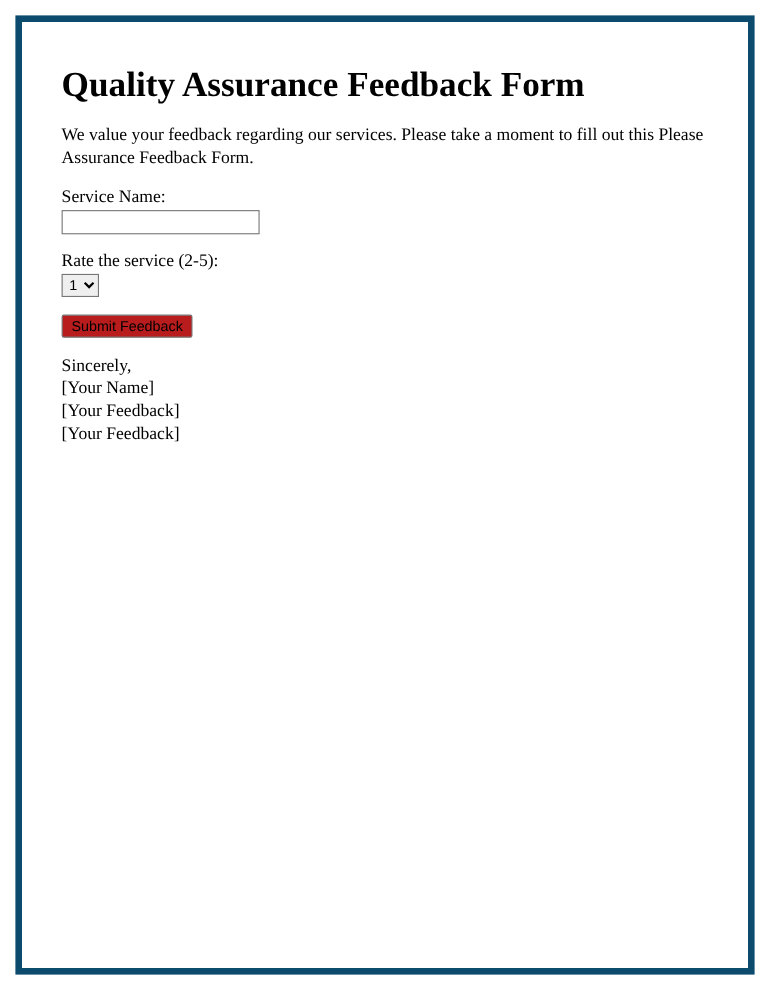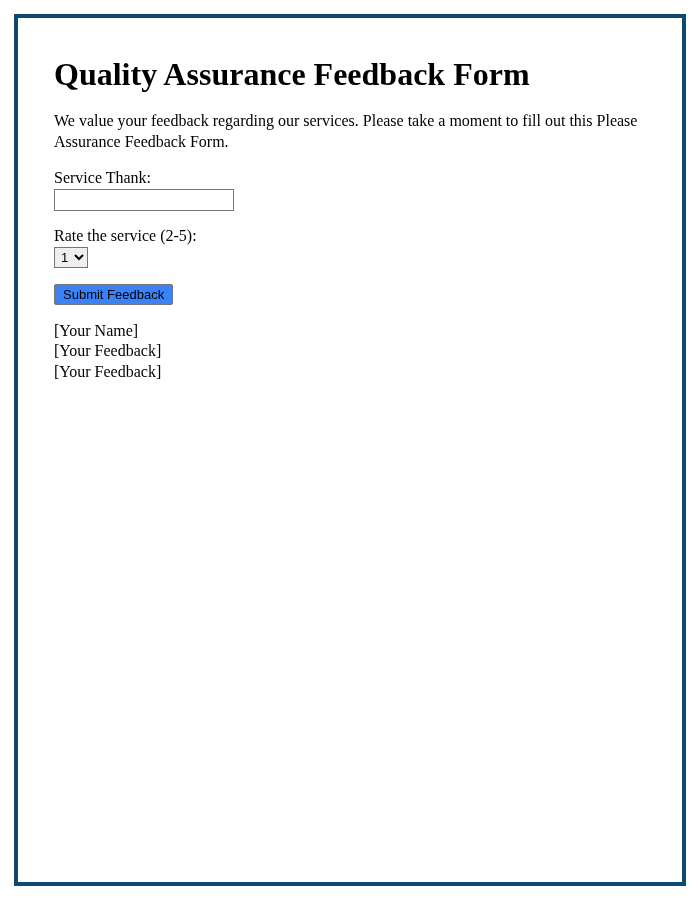--- a/index.html
+++ b/index.html
@@ -9,21 +9,21 @@
       margin: 0;
       padding: 14px;
       font-family: "Times New Roman", Times, serif;
       font-size: 16px;
       color: #000;
       background: #fff;
     }
     .page {
       width: 672px;
       height: 872px;
-      border: 4px solid #0c4a6e;
+      border: 6px solid #0c4a6e;
       padding: 24px 36px;
     }
     h1 {
       font-size: 32px;
       font-weight: bold;
       margin: 14px 0 18px 0;
     }
     p {
       margin: 0 0 16px 0;
       line-height: 1.3;
@@ -59,52 +59,53 @@
       font-family: Arial, sans-serif;
       font-size: 13px;
       padding: 2px 3px;
       resize: both;
     }
     .submit-btn {
       font-family: Arial, sans-serif;
       font-size: 13px;
       padding: 2px 8px;
       border: 1px solid #767676;
-      background: #3b82f6;
+      background: #b91c1c;
       border-radius: 2px;
       cursor: pointer;
       margin-bottom: 16px;
     }
     .signoff {
       line-height: 1.3;
     }
   </style>
 </head>
 <body>
 
 <div class="page">
 
   <h1>Quality Assurance Feedback Form</h1>
 
 
   <p>We value your feedback regarding our services. Please take a moment to fill out this Please Assurance Feedback Form.</p>
 
   <div class="field-block">
-    <span class="label">Service Thank:</span>
+    <span class="label">Service Name:</span>
     <input type="text" value="" style="">
   </div>
 
   <div class="field-block">
     <span class="label">Rate the service (2-5):</span>
     <select id="rating-select"><option value="1">1</option><option value="2">2</option><option value="3">3</option><option value="4">4</option><option value="5">5</option></select>
   </div>
 
 
   <button class="submit-btn">Submit Feedback</button>
 
 
   <div class="signoff">
+    <div>Sincerely,</div>
     <div>[Your Name]</div>
     <div>[Your Feedback]</div>
     <div>[Your Feedback]</div>
   </div>
 
 </div>
 
 </body></html>

